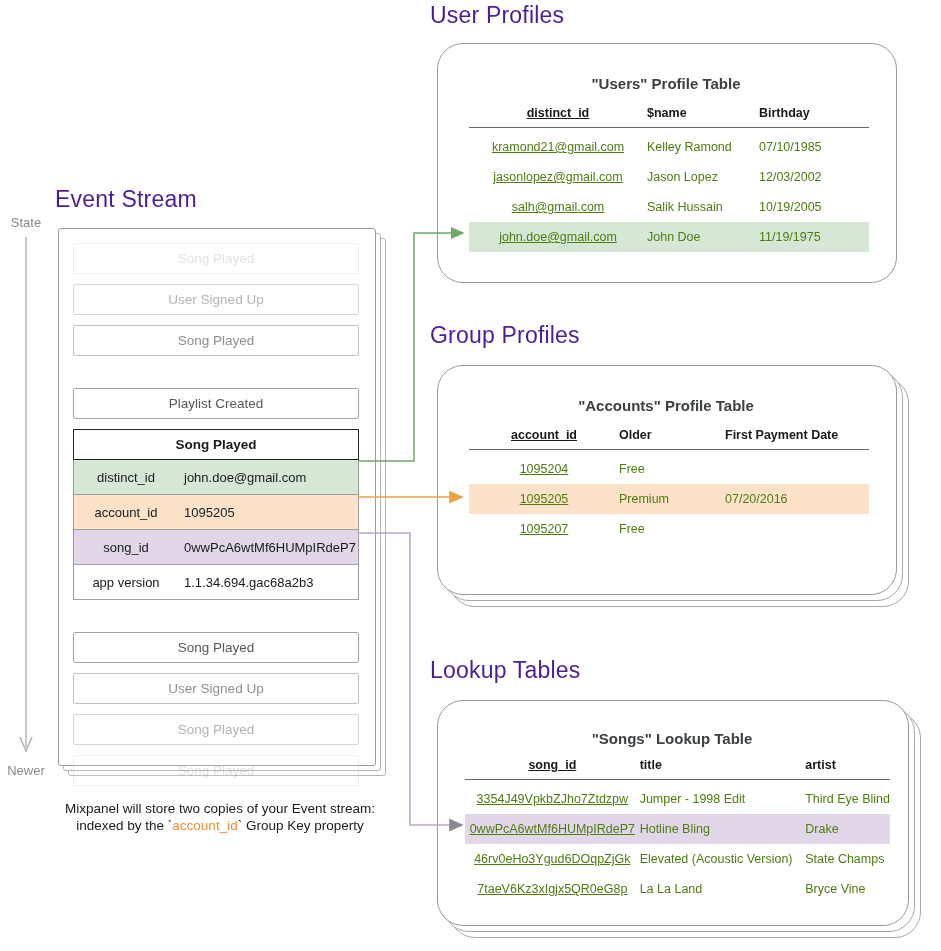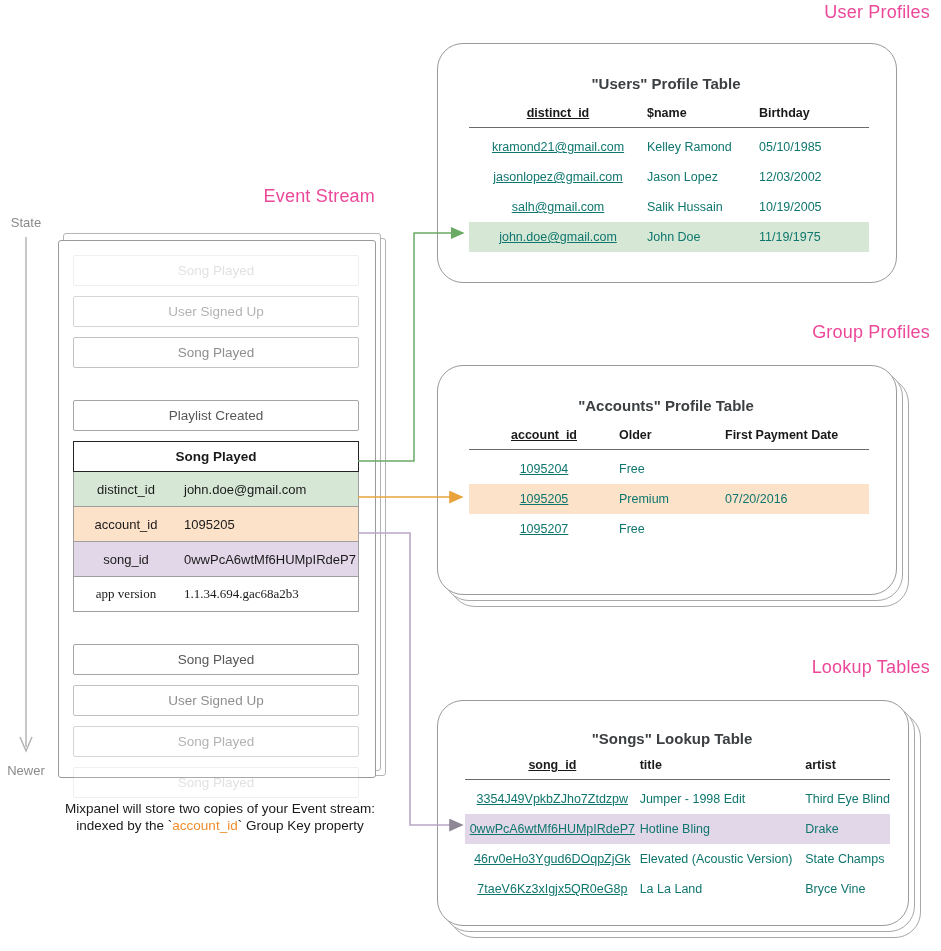--- a/index.html
+++ b/index.html
@@ -10,23 +10,23 @@
   body {
     width: 941px;
     height: 951px;
     position: relative;
     font-family: "Liberation Sans", sans-serif;
     color: #202124;
     overflow: hidden;
   }
   .section-title {
     position: absolute;
-    text-align: right;
-    font-size: 18px;
-    color: #ec4899;
+    text-align: left;
+    font-size: 23px;
+    color: #4c1d95;
     font-weight: 400;
     letter-spacing: .2px;
   }
 
   
   #timeline { position: absolute; left: 0px; top: 215px; width: 62px; height: 570px; }
   #timeline .tl-label {
     position: absolute; left: 0; width: 52px; text-align: center;
     font-size: 13px; color: #8a8a8a;
   }
@@ -35,21 +35,21 @@
   #timeline svg { position: absolute; left: 14px; top: 22px; }
 
   
   #event-stream-wrap { position: absolute; left: 58px; top: 228px; width: 336px; height: 556px; }
   .stack-layer {
     position: absolute; background: #ffffff;
     border: 1.5px solid #b4b4b4; border-radius: 3px;
   }
   #es-layer3 { left: 10px; top: 10px; width: 316px; height: 536px; }
   #es-layer2 { left: 5px;  top: 5px;  width: 316px; height: 536px; }
-  #es-card   { left: 0px;  top: 12px;  width: 316px; height: 536px;
+  #es-card   { left: 0px;  top: 0px;  width: 316px; height: 536px;
                border-color: #9a9a9a; }
 
   .event-list { position: absolute; left: 14px; top: 14px; width: 286px; }
   .event-box {
     box-sizing: border-box;
     width: 286px; height: 31px;
     border: 1px solid #9e9e9e;
     border-radius: 2px;
     margin-bottom: 10px;
     display: flex; align-items: center; justify-content: center;
@@ -76,21 +76,21 @@
     width: 286px; height: 35px;
     border: 1px solid #9e9e9e; border-top: none;
     display: flex; align-items: center;
     font-size: 13px; color: #1a1a1a;
   }
   .prop-key   { width: 104px; text-align: center; }
   .prop-value { flex: 1; padding-left: 6px; }
   .row-green  { background: #d6e8d5; }
   .row-orange { background: #fce2c9; }
   .row-purple { background: #e2d7e8; }
-  .row-plain  { background: #ffffff; font-family: Liberation Serif, serif; }
+  .row-plain  { background: #ffffff; }
 
   
   #caption {
     position: absolute; left: 30px; top: 800px; width: 380px;
     text-align: center; font-size: 13.5px; line-height: 17px; color: #1a1a1a;
   }
   .c-green  { color: #2f9e44; }
   .c-orange { color: #f08c2e; }
 
   
@@ -110,21 +110,21 @@
     border-collapse: collapse;
     font-size: 12.5px;
   }
   table.data th {
     font-size: 12.5px; font-weight: bold; color: #1a1a1a;
     padding: 0 0 7px 0; text-align: left; white-space: nowrap;
   }
   table.data th.k { text-align: center; text-decoration: underline; }
   table.data thead tr { border-bottom: 1.6px solid #6b6b6b; }
   table.data td {
-    padding: 0; height: 30px; color: #0f766e; white-space: nowrap;
+    padding: 0; height: 30px; color: #4d7c0f; white-space: nowrap;
     vertical-align: middle;
   }
   table.data td.k { text-align: center; text-decoration: underline; }
   table.data tbody tr:first-child td { padding-top: 4px; }
   tr.hl-green  td { background: #d6e8d5; }
   tr.hl-orange td { background: #fce2c9; }
   tr.hl-purple td { background: #e2d7e8; }
 
   
   #connectors { position: absolute; left: 0; top: 0; width: 941px; height: 951px; pointer-events: none; }
@@ -204,21 +204,21 @@
       <tr>
         <th class="k" style="width:178px;">distinct_id</th>
         <th style="width:112px;">$name</th>
         <th>Birthday</th>
       </tr>
     </thead>
     <tbody>
       <tr>
         <td class="k">kramond21@gmail.com</td>
         <td>Kelley Ramond</td>
-        <td>05/10/1985</td>
+        <td>07/10/1985</td>
       </tr>
       <tr>
         <td class="k">jasonlopez@gmail.com</td>
         <td>Jason Lopez</td>
         <td>12/03/2002</td>
       </tr>
       <tr>
         <td class="k">salh@gmail.com</td>
         <td>Salik Hussain</td>
         <td>10/19/2005</td>

